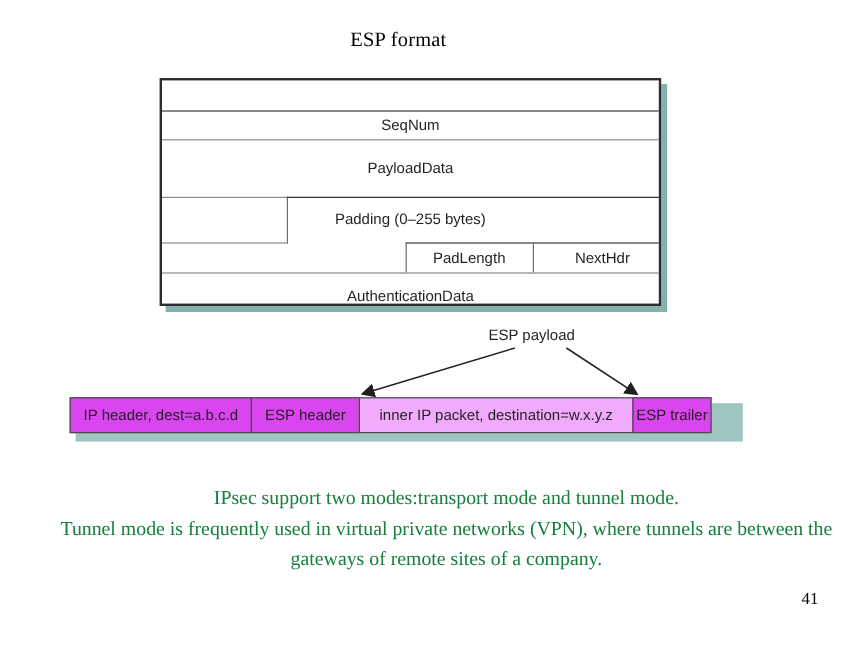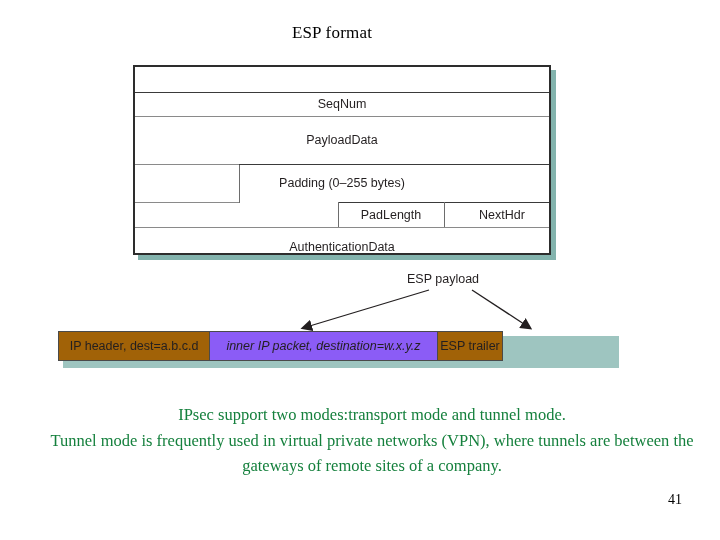--- a/index.html
+++ b/index.html
@@ -156,26 +156,26 @@
   }
   .bar-cell {
     border: 1px solid #4a4a4a;
     margin-left: -1px;
     display: flex;
     align-items: center;
     justify-content: center;
     font-family: "Liberation Sans", sans-serif;
     font-size: 12.5px;
     color: #231f20;
-    background: #a16207;
+    background: #d946ef;
     box-sizing: border-box;
     white-space: nowrap;
   }
   .bar-cell:first-child { margin-left: 0; }
-  .bar-cell.highlight { background: #8b5cf6; font-style: italic; }
+  .bar-cell.highlight { background: #f0abfc; }
 
   
   .body-text {
     position: absolute;
     left: 48px;
     width: 648px;
     text-align: center;
     font-family: "Liberation Serif", serif;
     font-size: 16.5px;
     line-height: 25px;
@@ -242,20 +242,21 @@
       </marker>
     </defs>
     <path d="M371,22 L245,60" stroke="#231f20" stroke-width="1.3" fill="none" marker-end="url(#ah)"></path>
     <path d="M414,22 L472,60" stroke="#231f20" stroke-width="1.3" fill="none" marker-end="url(#ah)"></path>
   </svg>
 
   <div class="bar-shadow"></div>
 
   <div class="bar-strip">
     <div class="bar-cell" style="width:152px">IP header, dest=a.b.c.d</div>
+    <div class="bar-cell" style="width:91px">ESP header</div>
     <div class="bar-cell highlight" style="width:229px">inner IP packet, destination=w.x.y.z</div>
     <div class="bar-cell" style="width:66px">ESP trailer</div>
   </div>
 </div>
 
 <div class="body-text" id="para-1">IPsec support two modes:transport mode and tunnel mode.</div>
 
 <div class="body-text" id="para-2">Tunnel mode is frequently used in virtual private networks (VPN), where tunnels are between the gateways of remote sites of a company.</div>
 
 <div class="page-number">41</div>

